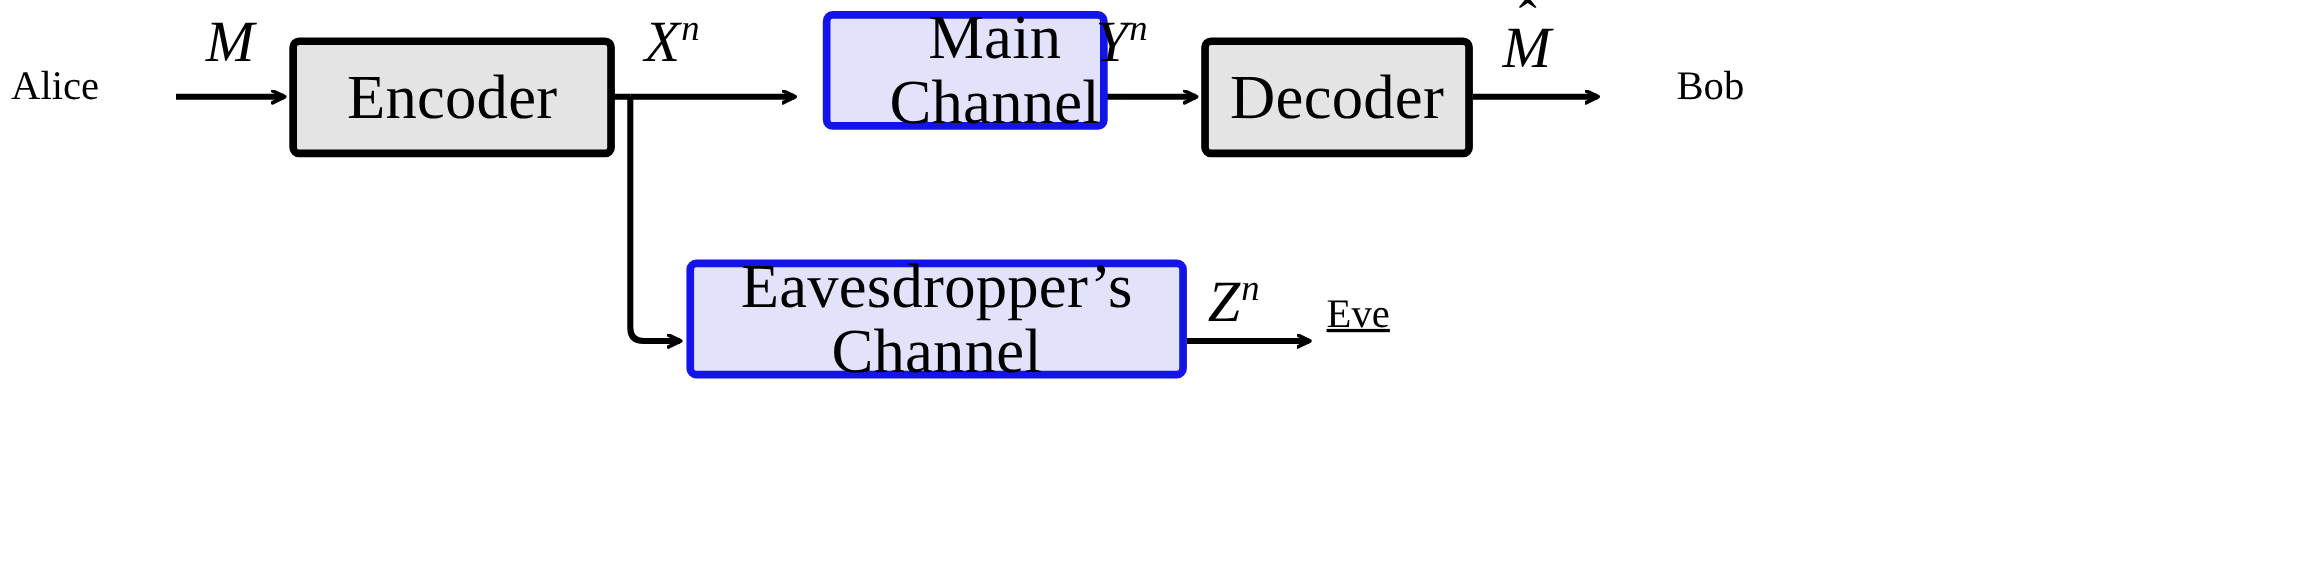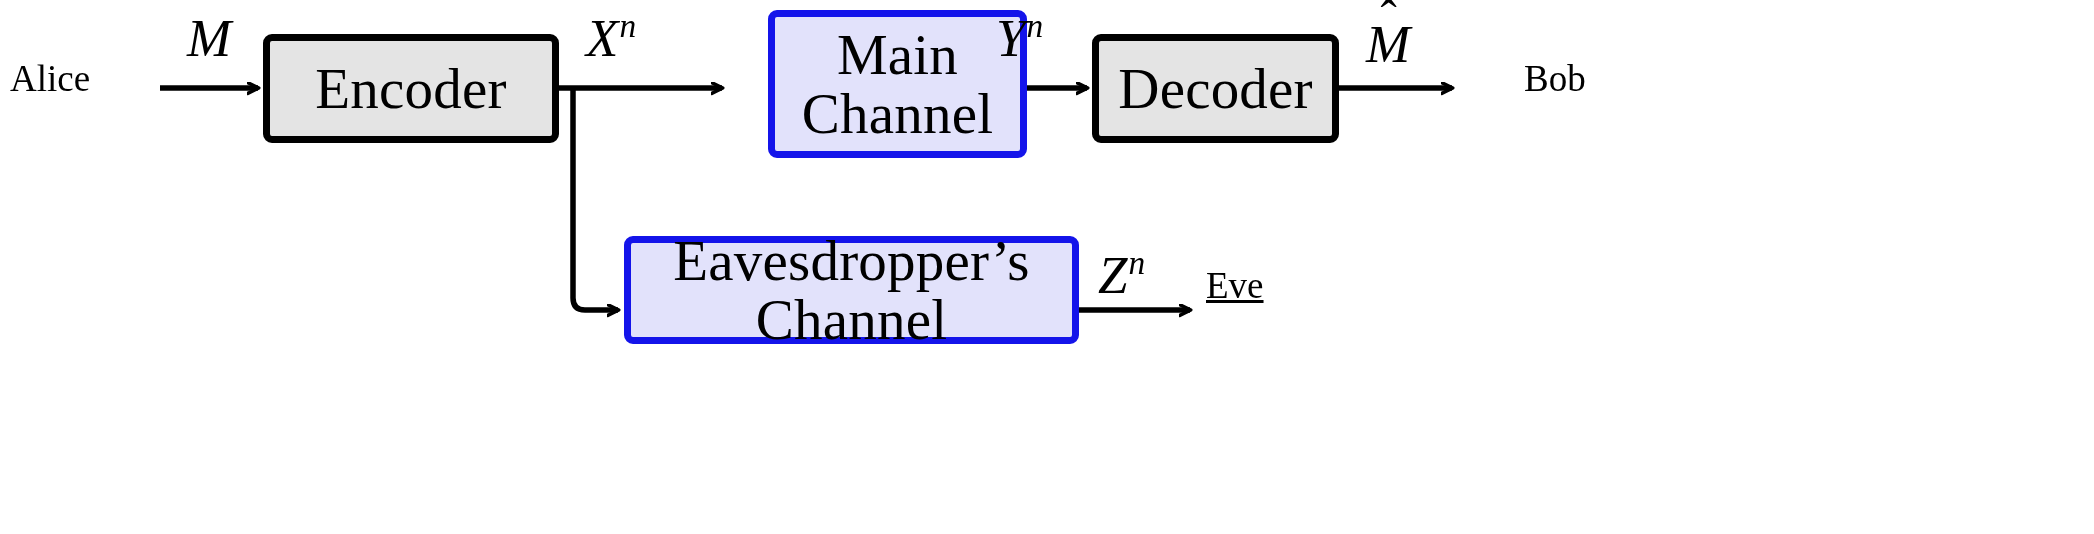--- a/index.html
+++ b/index.html
@@ -120,21 +120,21 @@
   </div>
 
   <div class="terminal" style="left:1206px; top:264px;text-decoration:underline;">
     <span>Eve</span>
   </div>
 
   <div class="node-box gray" style="left:263px; top:34px; width:296px; height:109px;">
     <span class="node-label">Encoder</span>
   </div>
 
-  <div class="node-box blue" style="left:768px; top:10px; width:259px; height:148px;">
+  <div class="node-box blue" style="left:748px; top:10px; width:259px; height:108px;justify-content:flex-end;">
     <span class="node-label">Main
 Channel</span>
   </div>
 
   <div class="node-box gray" style="left:1092px; top:34px; width:247px; height:109px;justify-content:center;">
     <span class="node-label">Decoder</span>
   </div>
 
   <div class="node-box blue" style="left:624px; top:236px; width:455px; height:108px;">
     <span class="node-label">Eavesdropper’s

